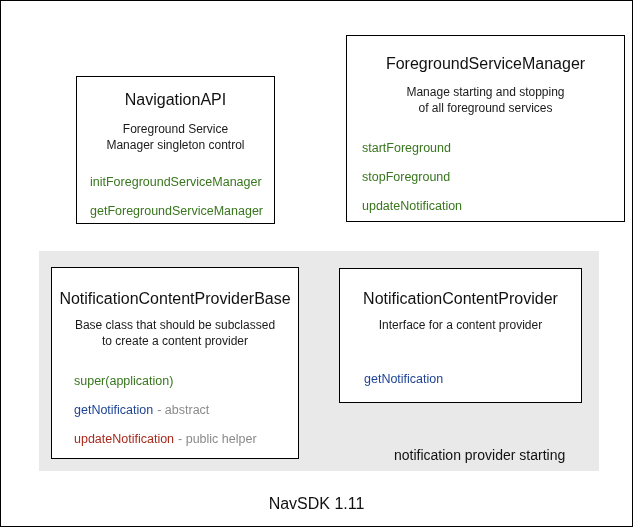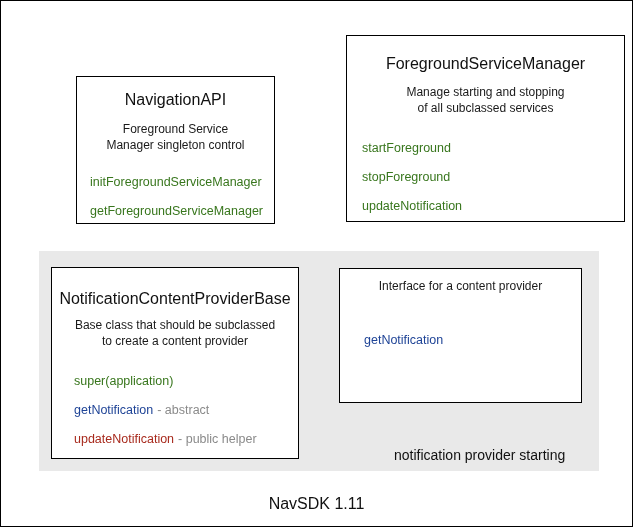--- a/index.html
+++ b/index.html
@@ -95,40 +95,41 @@
 Manager singleton control</div>
     <div class="methods">
       <div class="method"><span style="color: rgb(56, 118, 29);">initForegroundServiceManager</span></div>
       <div class="method"><span style="color: rgb(56, 118, 29);">getForegroundServiceManager</span></div>
     </div>
   </div>
 
   <div class="class-box b2">
     <div class="box-title">ForegroundServiceManager</div>
     <div class="box-sub">Manage starting and stopping
-of all subclassed services</div>
+of all foreground services</div>
     <div class="methods">
       <div class="method"><span style="color: rgb(56, 118, 29);">startForeground</span></div>
       <div class="method"><span style="color: rgb(56, 118, 29);">stopForeground</span></div>
       <div class="method"><span style="color: rgb(56, 118, 29);">updateNotification</span></div>
     </div>
   </div>
 
   <div class="class-box b3">
     <div class="box-title">NotificationContentProviderBase</div>
     <div class="box-sub">Base class that should be subclassed
 to create a content provider</div>
     <div class="methods">
       <div class="method"><span style="color: rgb(56, 118, 29);">super(application)</span></div>
       <div class="method"><span style="color: rgb(30, 67, 150);">getNotification</span><span class="method-note" style="color: rgb(138, 138, 138);">- abstract</span></div>
       <div class="method"><span style="color: rgb(168, 42, 29);">updateNotification</span><span class="method-note" style="color: rgb(138, 138, 138);">- public helper</span></div>
     </div>
   </div>
 
   <div class="class-box b4">
+    <div class="box-title">NotificationContentProvider</div>
     <div class="box-sub">Interface for a content provider</div>
     <div class="methods">
       <div class="method"><span style="color: rgb(30, 67, 150);">getNotification</span></div>
     </div>
   </div>
 
   <div class="group-label">notification provider starting</div>
 
   <div class="footer-label">NavSDK 1.11</div>
 

